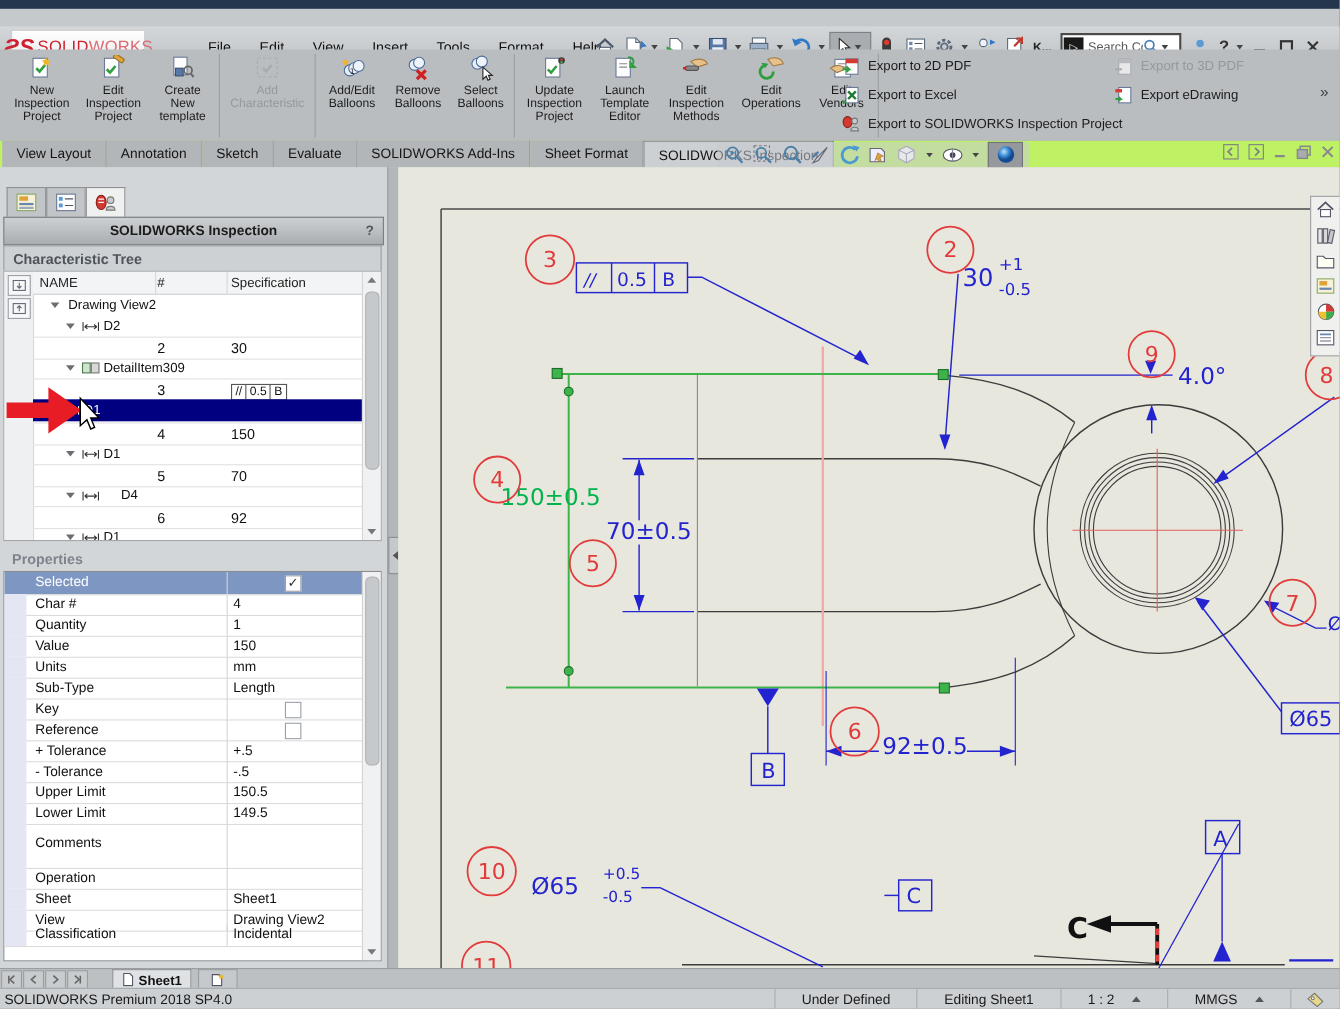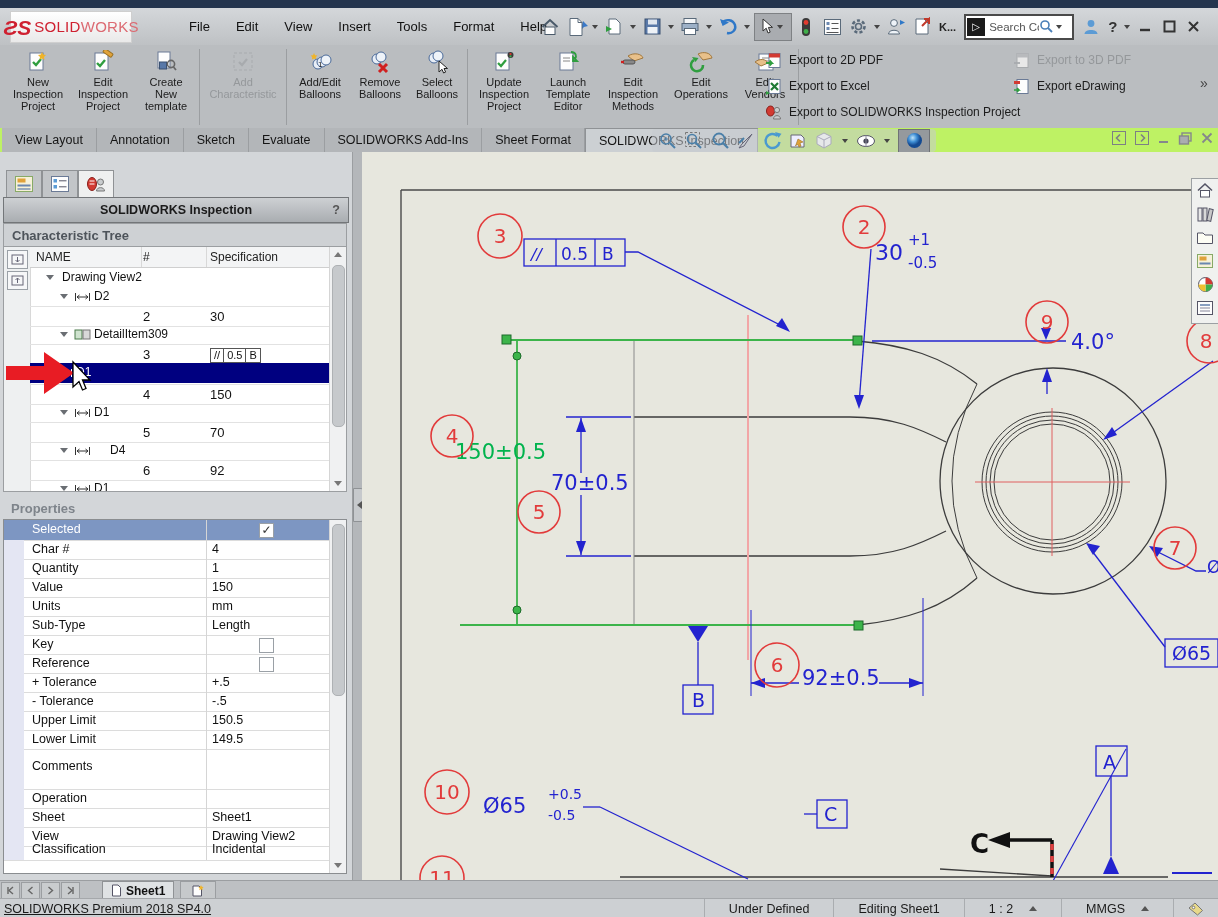--- a/index.html
+++ b/index.html
@@ -1,20 +1,20 @@
 <!DOCTYPE html>
 <html><head>
 <meta charset="utf-8">
 <style>
   html,body{margin:0;padding:0;background:#777;}
   .screen{position:relative;width:1218px;height:917px;background:#c6c9cc;font-family:"Liberation Sans",sans-serif;overflow:hidden;}
   .abs{position:absolute;}
   
   .top-strip{position:absolute;left:0;top:0;width:1218px;height:8px;background:#24354e;}
-  .menubar{position:absolute;left:0;top:8px;width:1218px;height:37px;background:linear-gradient(#d4d7da,#bec1c4);}
+  .menubar{position:absolute;left:0;top:24px;width:1218px;height:37px;background:linear-gradient(#d4d7da,#bec1c4);}
   .logo-box{position:absolute;left:10px;top:3px;width:120px;height:30px;background:linear-gradient(#ffffff,#e9e9e9);border:1px solid #cfcfcf;display:flex;align-items:center;justify-content:center;gap:3px;}
   .logo-ds{font-size:21px;font-weight:bold;font-style:italic;color:#cf2030;line-height:1;}
   .logo-solid{font-size:15px;font-weight:normal;color:#cf2030;letter-spacing:.3px;}
   .logo-works{font-size:15px;font-weight:400;color:#dc6a72;letter-spacing:.3px;}
   .menus{position:absolute;left:176px;top:0;height:37px;display:flex;align-items:center;}
   .menu{padding:0 13px;font-size:13px;color:#111;}
   .pin{margin-left:10px;}
   .tools-row{position:absolute;left:538px;top:0;height:37px;display:flex;align-items:center;gap:2px;}
   .ic{display:inline-flex;align-items:center;justify-content:center;width:24px;height:26px;}
   .dd{width:0;height:0;border-left:3px solid transparent;border-right:3px solid transparent;border-top:4px solid #444;margin:0 2px;}
@@ -87,21 +87,21 @@
   .split-tab:before{content:"";width:0;height:0;border-top:4px solid transparent;border-bottom:4px solid transparent;border-right:5px solid #555;}
   
   .drawing{position:absolute;left:362px;top:152px;width:856px;height:728px;background:#e7e7de;}
   .taskpane{position:absolute;right:0px;top:178px;width:27px;height:146px;background:#f0f1ef;border:1px solid #9ca0a3;border-right:none;display:flex;flex-direction:column;align-items:center;justify-content:space-between;padding:3px 0;box-sizing:border-box;}
   
   .sheetbar{position:absolute;left:0;top:880px;width:1218px;height:18px;background:#bdc0c3;border-top:1px solid #9b9ea1;display:flex;align-items:center;}
   .navbtn{width:17px;height:15px;border:1px solid #9b9ea1;background:#c9ccce;display:flex;align-items:center;justify-content:center;margin-left:1px;}
   .sheettab{margin-left:22px;height:17px;background:#dfe2e4;border:1px solid #8f9295;border-bottom:none;display:flex;align-items:center;gap:4px;padding:0 8px;font-size:12px;font-weight:bold;color:#111;}
   .addtab{margin-left:6px;width:34px;height:17px;background:#c6c9cb;border:1px solid #9b9ea1;border-bottom:none;display:flex;align-items:center;justify-content:center;}
   .statusbar{position:absolute;left:0;top:898px;width:1218px;height:19px;background:#cdd0d3;border-top:1px solid #a5a8ab;display:flex;align-items:center;font-size:12.5px;color:#1a1a1a;}
-  .status-left{margin-left:4px;text-decoration:underline;}
+  .status-left{margin-left:4px;}
   .status-right{margin-left:auto;display:flex;align-items:center;height:100%;}
   .sitem{display:flex;align-items:center;height:100%;padding:0 24px;border-left:1px solid #aaadb0;gap:16px;}
   .up-tri{width:0;height:0;border-left:4px solid transparent;border-right:4px solid transparent;border-bottom:5px solid #555;}
   svg text{font-family:"DejaVu Sans",sans-serif;}
 </style>
 </head>
 <body>
 
 <div class="screen">
 

